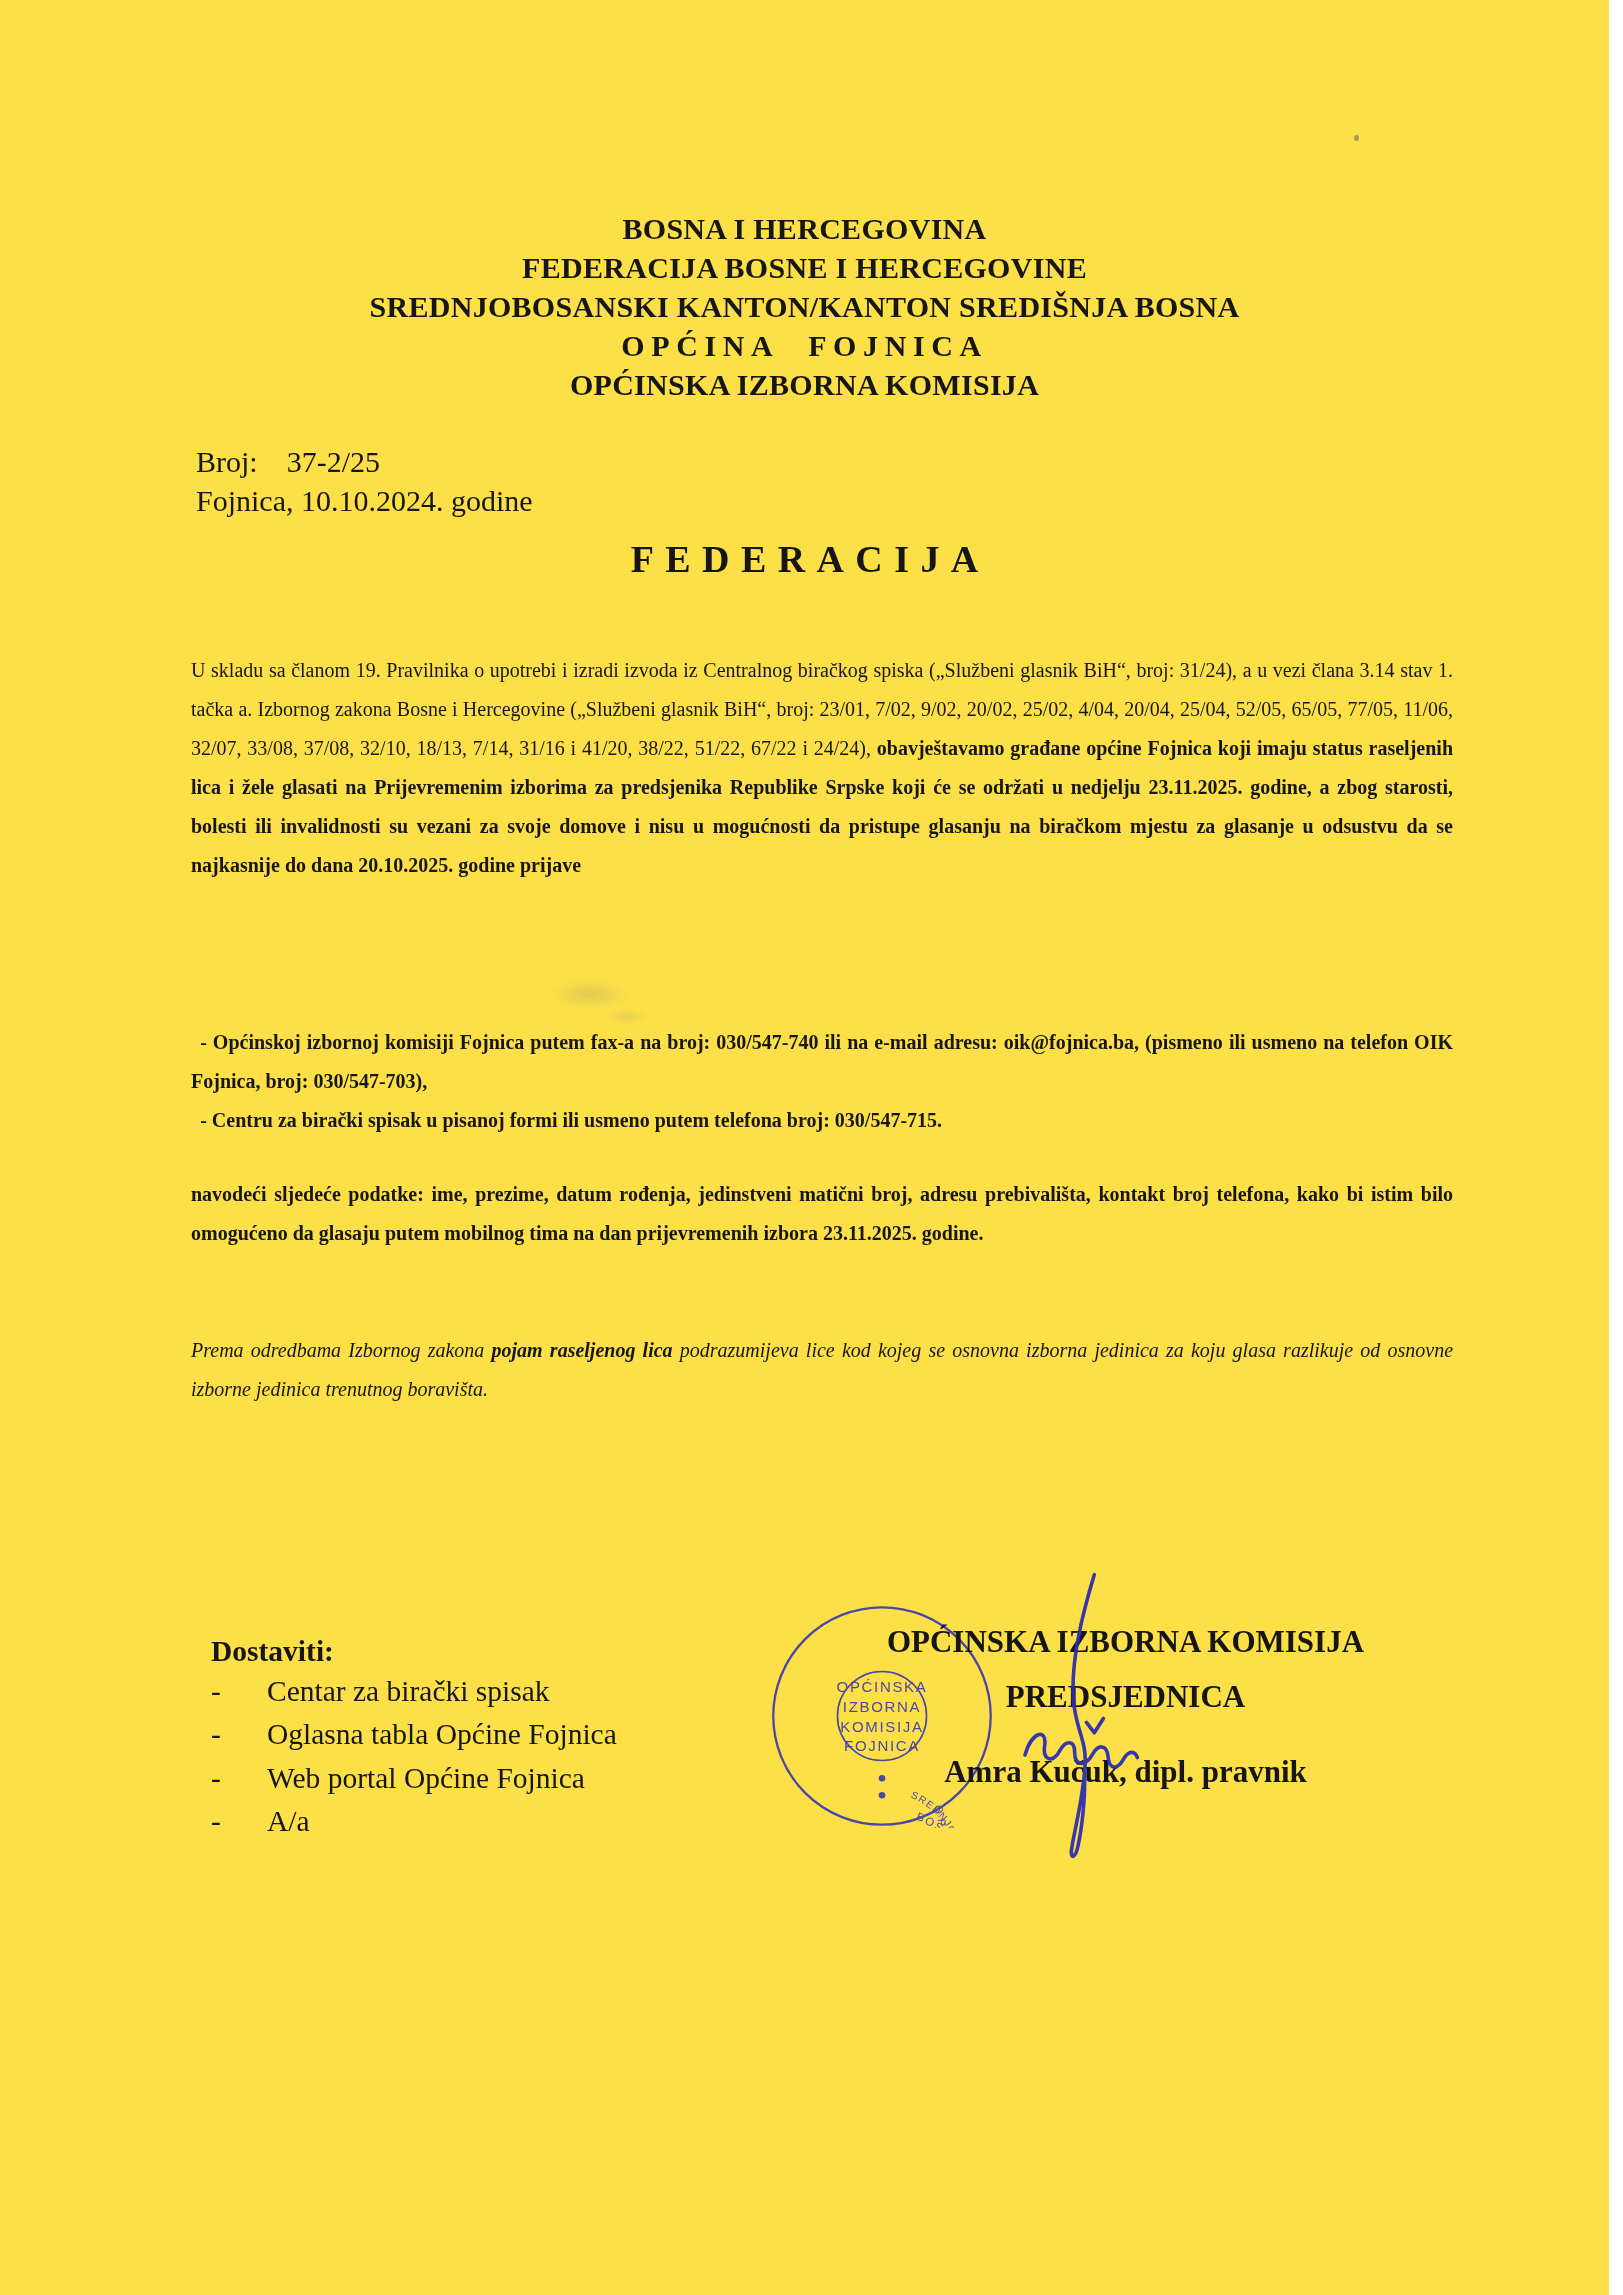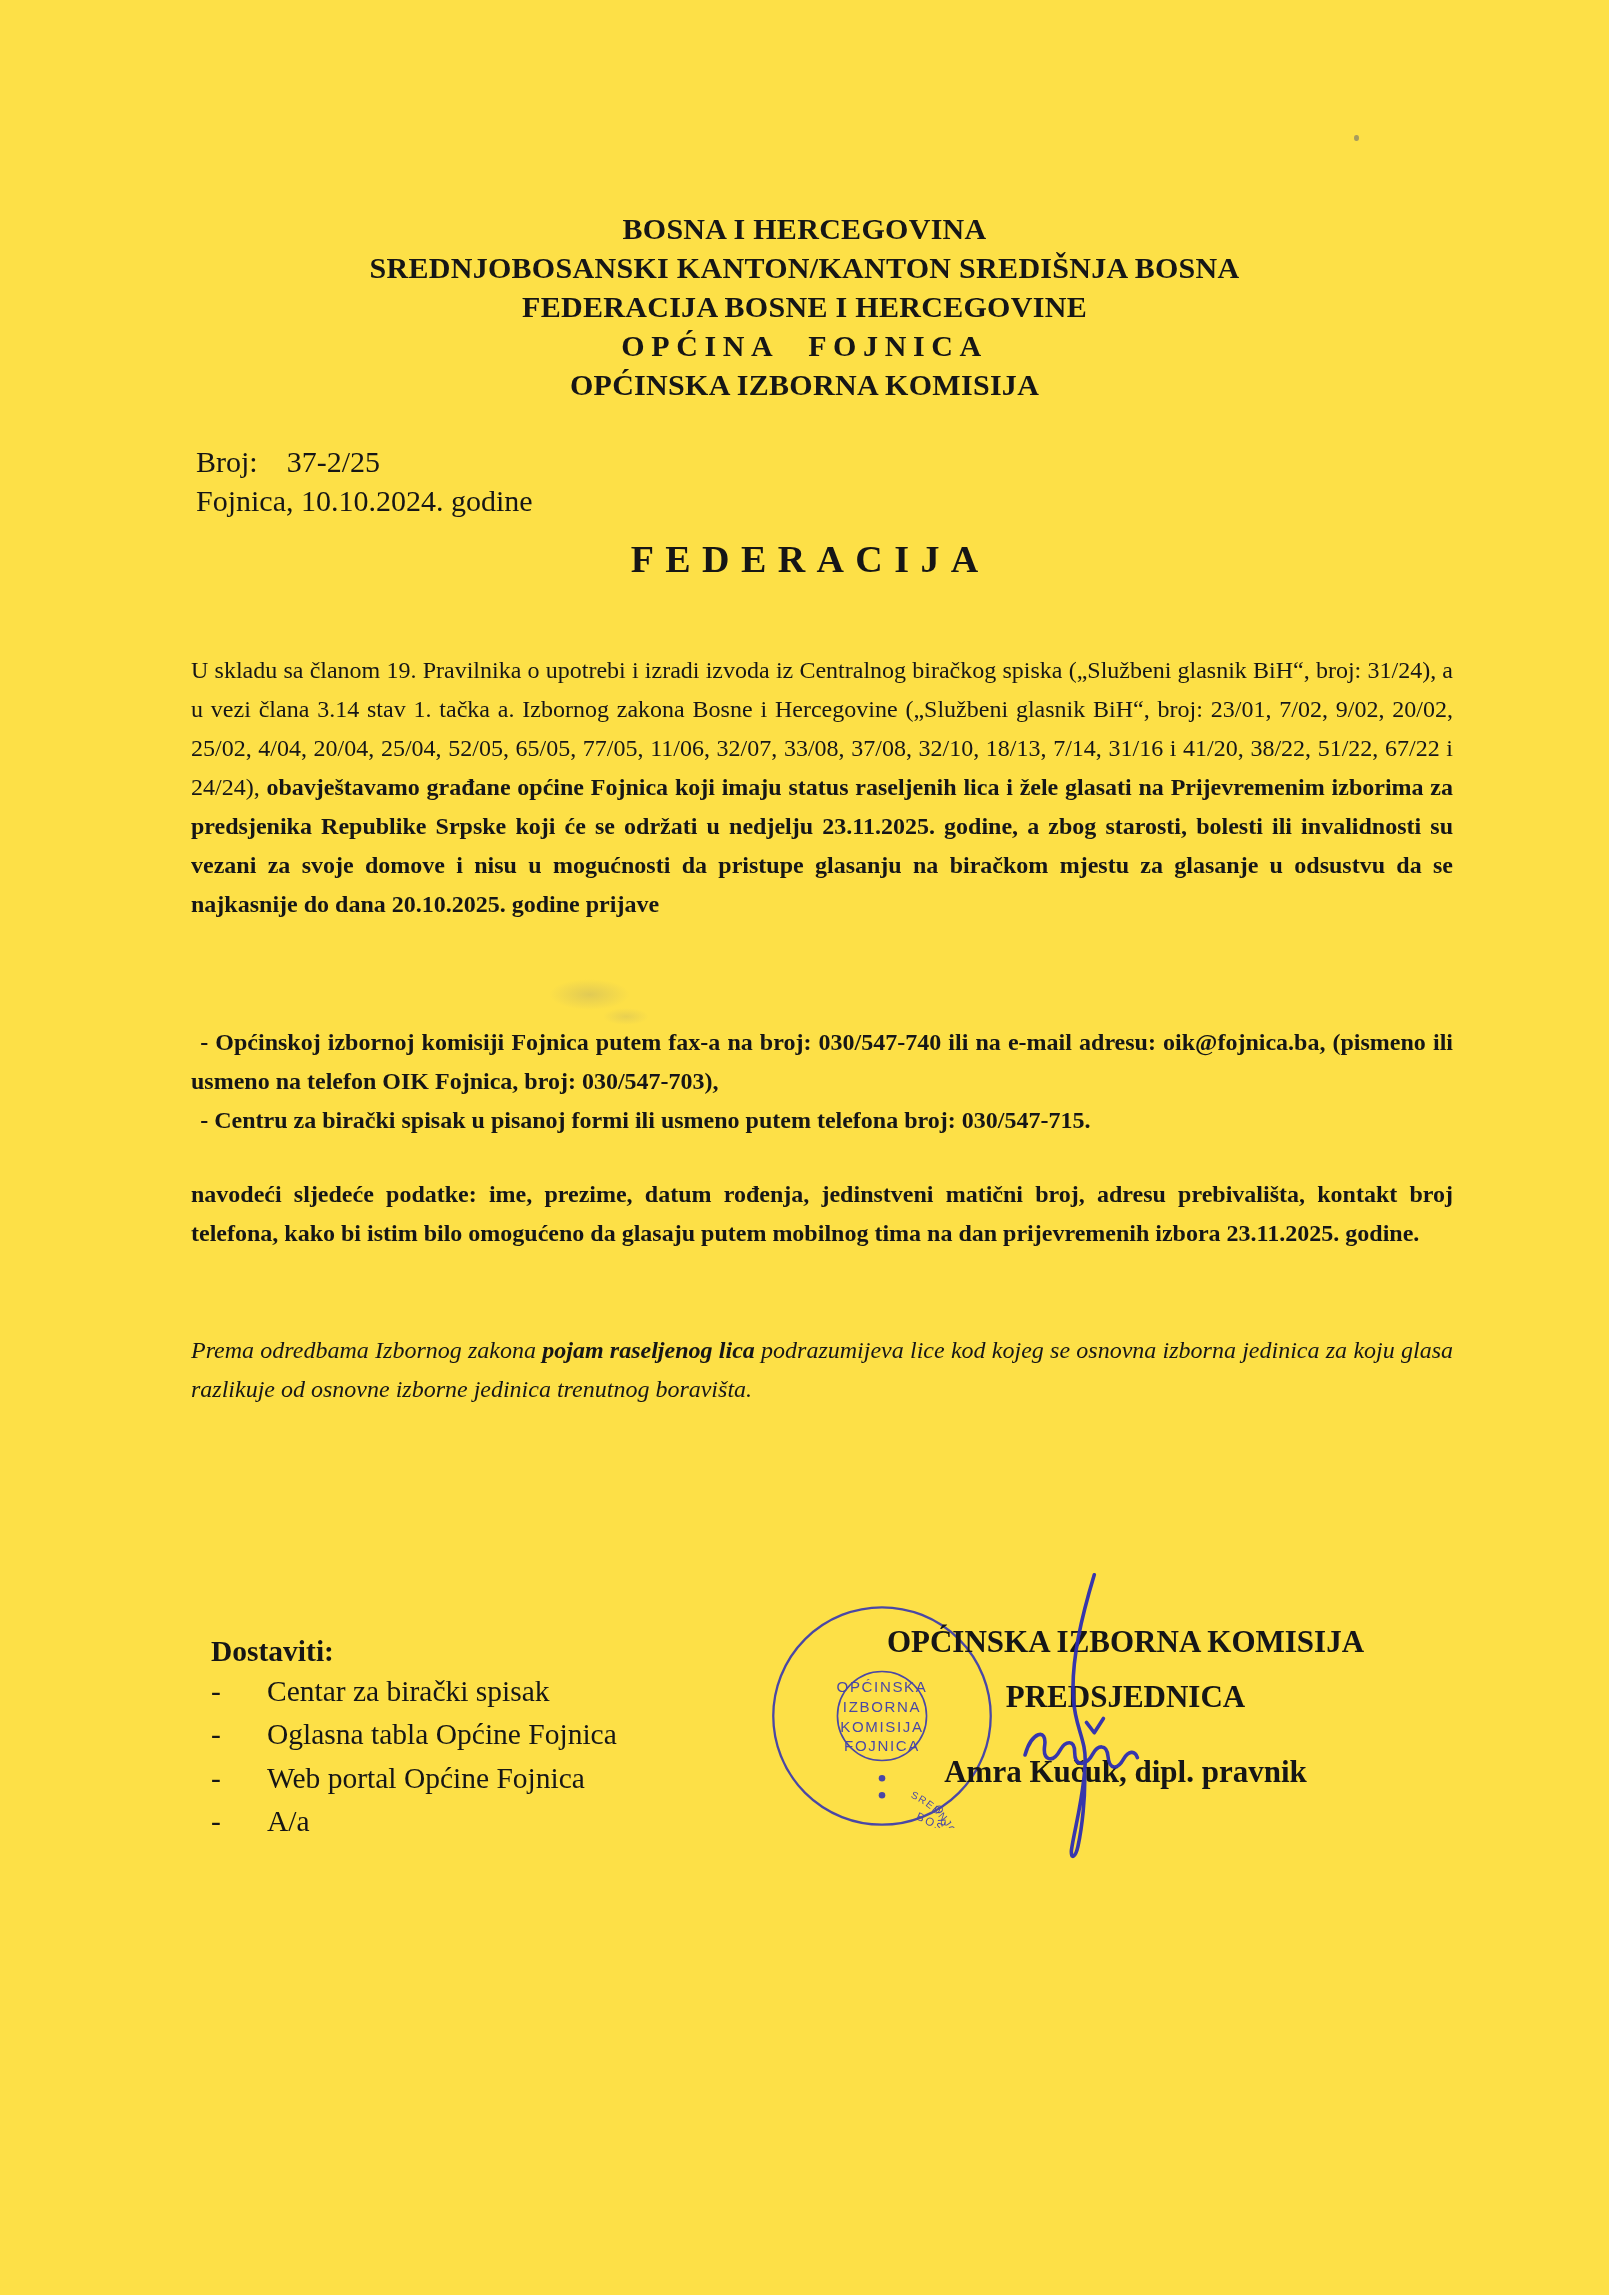--- a/index.html
+++ b/index.html
@@ -28,21 +28,21 @@
   .ref .num { margin-left:29px; }
   
   .doc-title {
     position:absolute; top:537px; left:0; width:100%;
     text-align:center; font-weight:bold;
     font-size:38px; letter-spacing:0.30em; text-indent:0.30em;
   }
   
   .para {
     position:absolute; left:191px; width:1262px;
-    font-size:24px; line-height:39px;
+    font-size:20px; line-height:39px;
     text-align:justify; text-justify:inter-word;
   }
   .p1 { top:651px; }
   .b  { font-weight:bold; }
   .contacts { top:1023px; font-weight:bold; }
   .contacts .citem { text-indent:9.2px; }
   .p3 { top:1175px; font-weight:bold; }
   .p4 { top:1331px;font-style:italic; }
   
   .dist {
@@ -85,22 +85,22 @@
     background:#6e6e6e; border-radius:50%; opacity:.6;
   }
 </style>
 </head>
 <body>
 
 <div class="page">
 
   <div class="hdr">
     <div>BOSNA I HERCEGOVINA</div>
+    <div>FEDERACIJA BOSNE I HERCEGOVINE</div>
     <div>SREDNJOBOSANSKI KANTON/KANTON SREDIŠNJA BOSNA</div>
-    <div>FEDERACIJA BOSNE I HERCEGOVINE</div>
     <div class="spaced">OPĆINA FOJNICA</div>
     <div>OPĆINSKA IZBORNA KOMISIJA</div>
   </div>
 
   <div class="ref">
     <div>
       <span>Broj:</span><span class="num">37-2/25</span>
     </div>
     <div>Fojnica, 10.10.2024. godine</div>
   </div>

